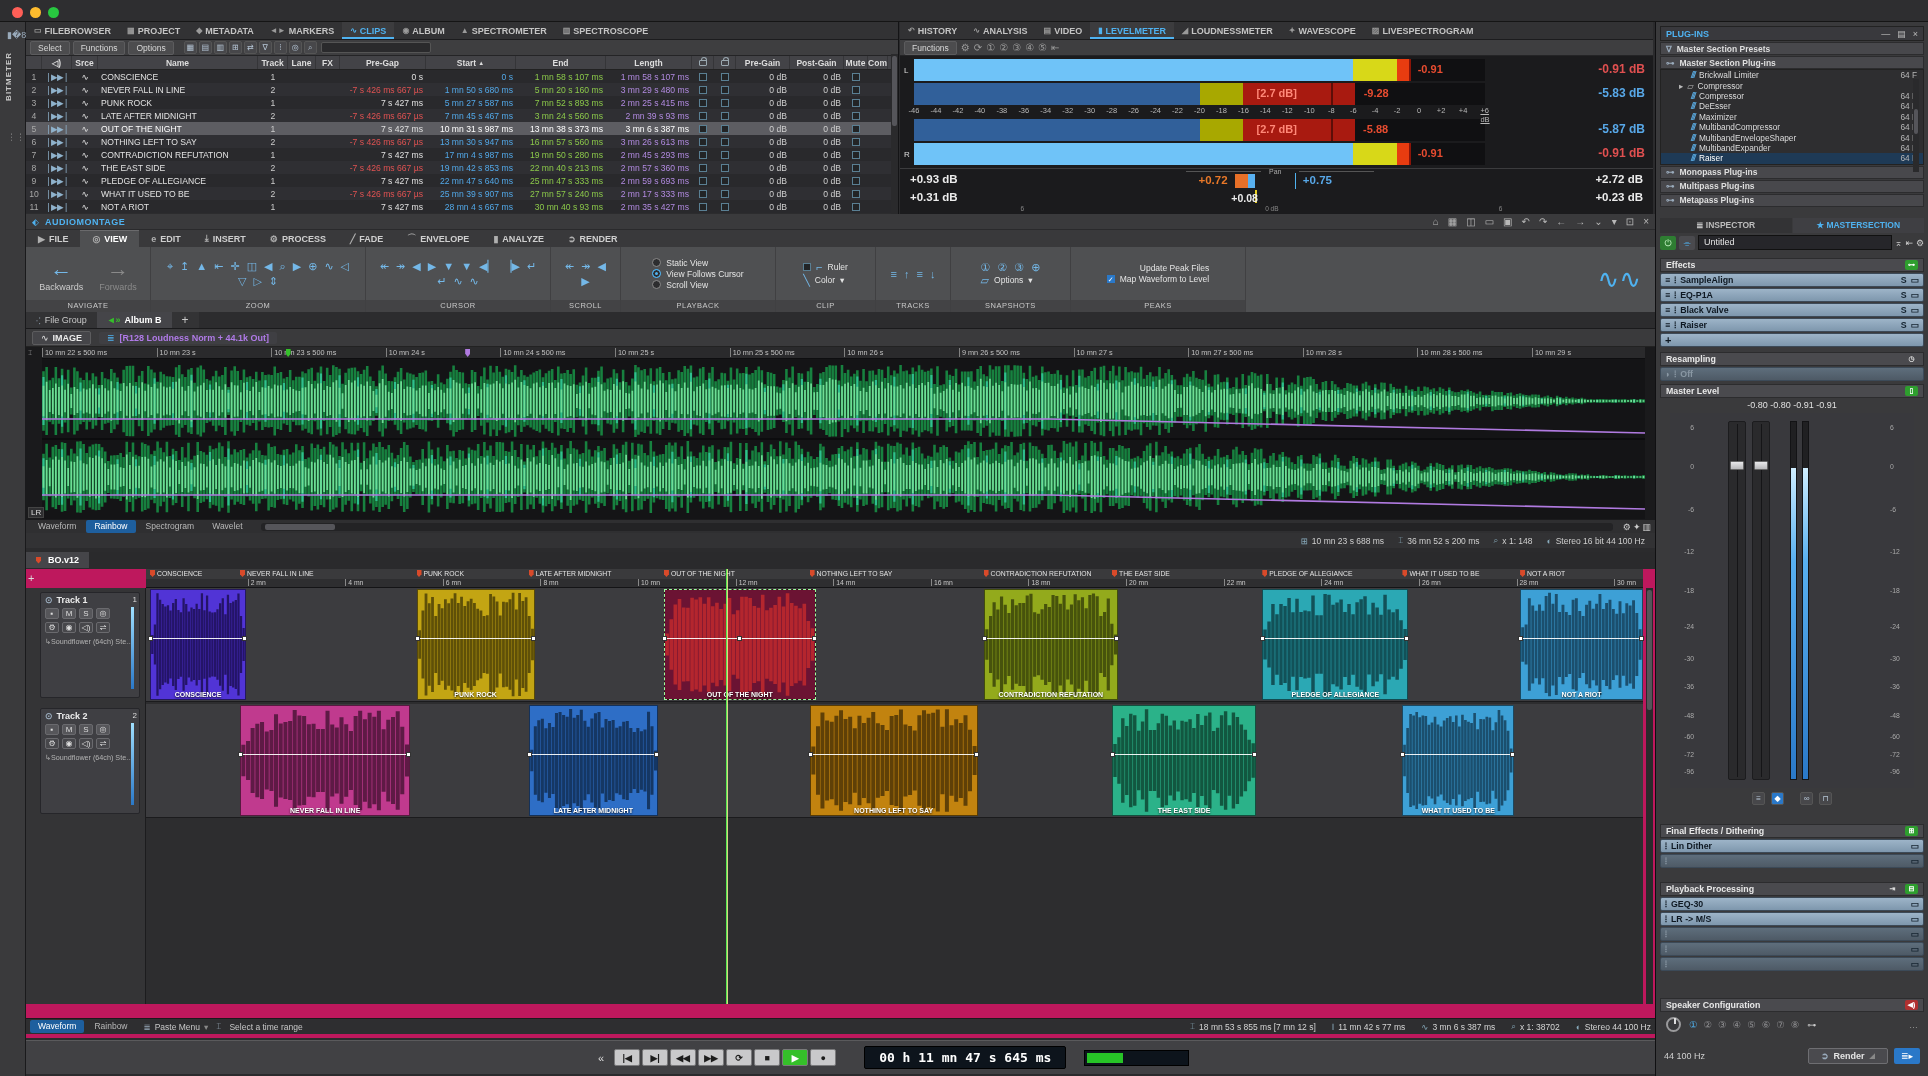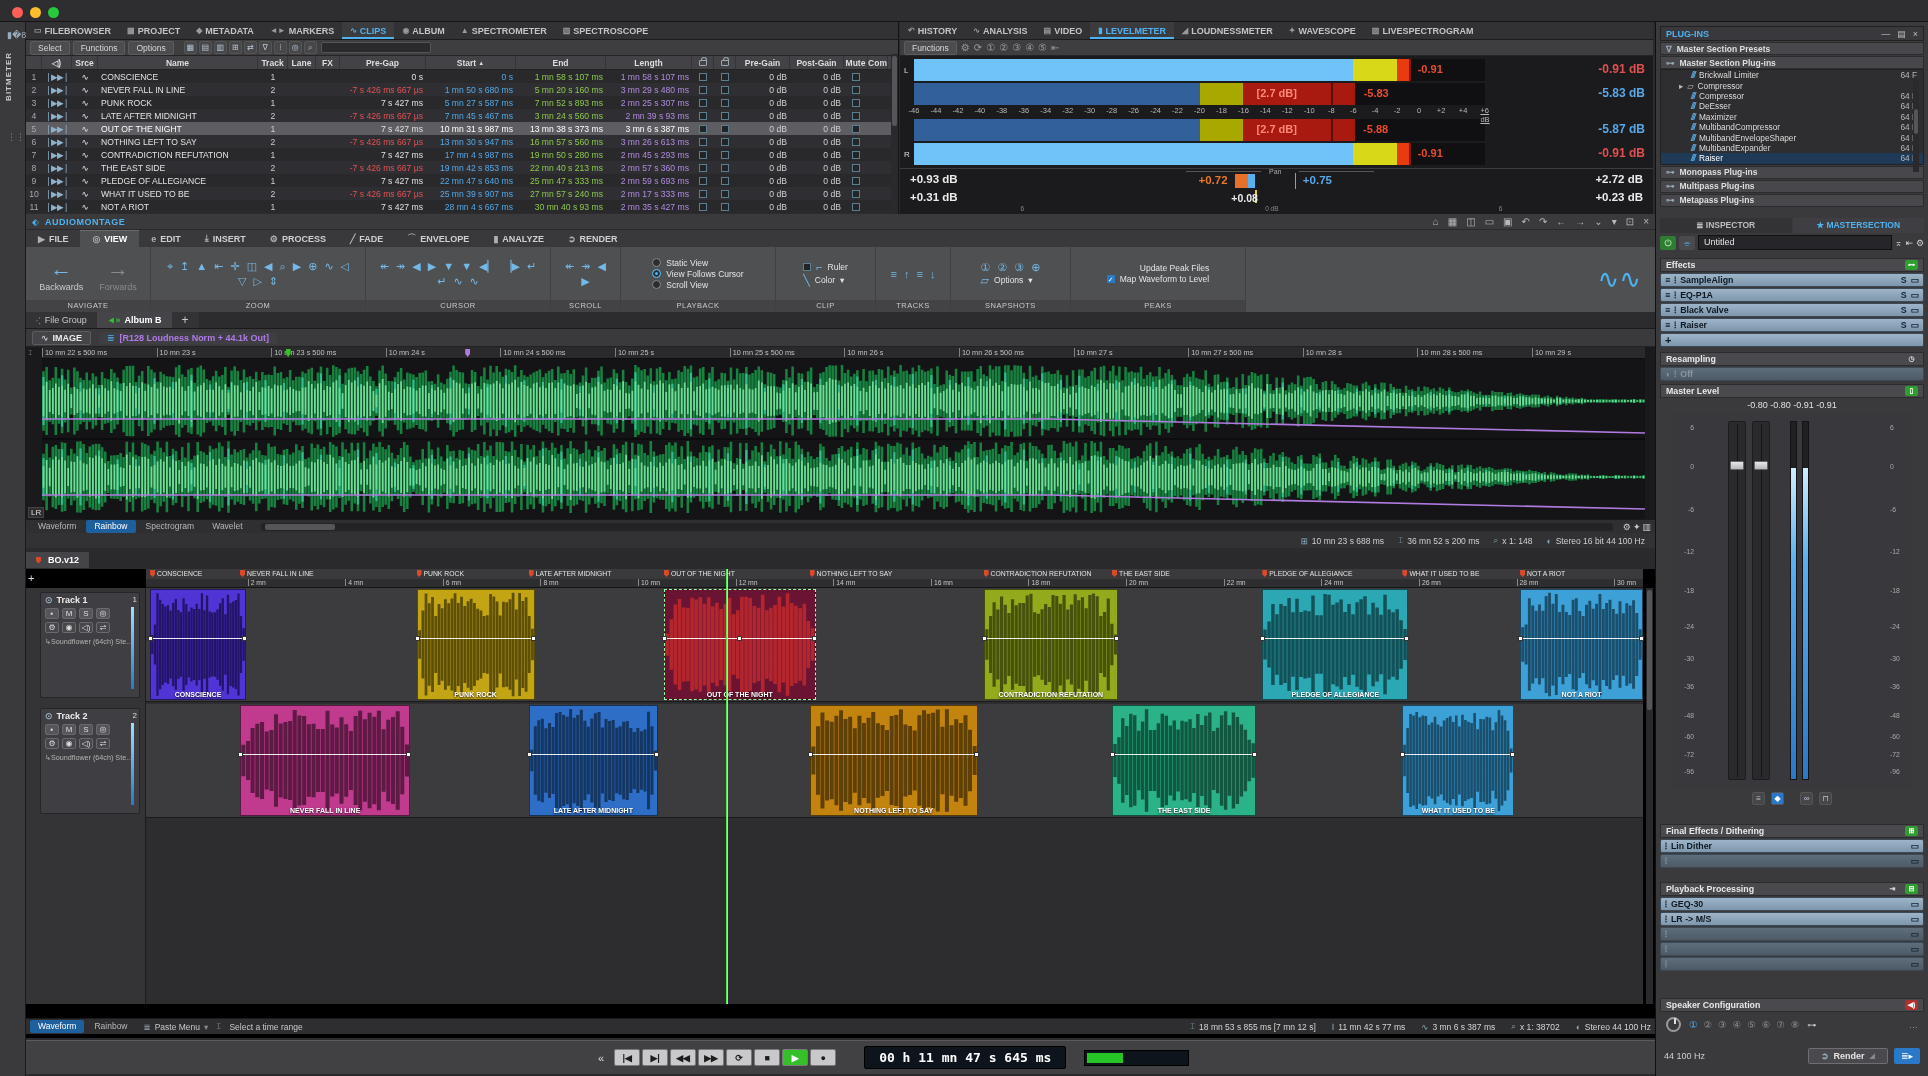--- a/index.html
+++ b/index.html
@@ -70,21 +70,21 @@
   #wave-view{position:absolute;left:26px;top:329px;width:1629px;height:219px;background:#1a1a1c;}
   #wave-head{position:absolute;left:0;top:0;width:100%;height:18px;background:#3a3a3c;border-bottom:1px solid #222;display:flex;align-items:center;gap:8px;padding:0 6px;}
   #wave-ruler{position:absolute;left:16px;top:18px;right:10px;height:12px;background:#2a2a2c;border-bottom:1px solid #0e0e10;}
   .wrl{position:absolute;top:1px;font-size:7.3px;color:#c0c0c0;border-left:1px solid #808080;padding-left:2px;white-space:nowrap;}
   #wave-area{position:absolute;left:16px;top:30px;right:10px;height:160px;background:#141416;}
   #wave-modes{position:absolute;left:0;top:190px;width:100%;height:14px;background:#2f2f31;border-top:1px solid #1a1a1c;display:flex;align-items:center;gap:2px;padding:0 4px;}
   .wmode{padding:0 8px;font-size:8.5px;color:#b8b8b8;line-height:13px;}
   .wmode.active{background:#1e5f9e;color:#fff;border-radius:2px;}
   #wave-status{position:absolute;left:0;top:204px;width:100%;height:15px;background:#323234;display:flex;align-items:center;justify-content:flex-end;gap:14px;padding:0 10px;font-size:8.5px;color:#cfcfcf;}
   
-  #montage{position:absolute;left:26px;top:552px;width:1629px;height:486px;background:#000000;}
+  #montage{position:absolute;left:26px;top:552px;width:1629px;height:486px;background:#be185d;}
   #mt-doctabs{position:absolute;left:0;top:0;width:100%;height:17px;background:#2a2a2c;display:flex;}
   #mt-markers{position:absolute;left:120px;top:17px;right:12px;height:10px;background:#3a3a3c;}
   .mk{display:inline-block;width:5px;height:7px;background:#d84a2a;clip-path:polygon(0 0,100% 0,100% 60%,50% 100%,0 60%);vertical-align:top;margin-right:2px;}
   .mname{position:absolute;top:1px;font-size:6.8px;color:#e4e4e4;white-space:nowrap;}
   #mt-ruler{position:absolute;left:120px;top:27px;right:12px;height:9px;background:#2e2e30;border-bottom:1px solid #141416;}
   .mrl{position:absolute;top:0px;font-size:6.8px;color:#c8c8c8;border-left:1px solid #888;padding-left:2px;}
   #mt-lanes{position:absolute;left:120px;top:36px;right:12px;height:416px;background:#2d2d2f;}
   .lane{position:absolute;left:0;right:0;background:#3c3c3f;border-bottom:1px solid #1b1b1d;}
   .clip{position:absolute;top:1px;bottom:1px;border:1px solid rgba(0,0,0,.55);}
   .clip.sel{outline:1px dashed #9effa0;outline-offset:-1px;}
@@ -290,21 +290,21 @@
           <span class="cc" style="width: 16px; justify-content: center; color: rgb(168, 168, 168);">3</span>
           <span class="cc playg" style="width: 30px; justify-content: center;">| ▶▶ |</span>
           <span class="cc srcg" style="width: 26px; justify-content: center; color: rgb(232, 232, 232);">∿</span>
           <span class="cc" style="width: 160px; justify-content: flex-start; color: rgb(226, 226, 226);">PUNK ROCK</span>
           <span class="cc" style="width: 30px; justify-content: center; color: rgb(204, 204, 204);">1</span>
           <span class="cc" style="width: 28px; justify-content: center;"></span>
           <span class="cc" style="width: 24px; justify-content: center;"></span>
           <span class="cc" style="width: 86px; justify-content: flex-end; color: rgb(224, 224, 224);">7 s 427 ms</span>
           <span class="cc" style="width: 90px; justify-content: flex-end; color: rgb(82, 168, 232);">5 mn 27 s 587 ms</span>
           <span class="cc" style="width: 90px; justify-content: flex-end; color: rgb(139, 200, 74);">7 mn 52 s 893 ms</span>
-          <span class="cc" style="width: 86px; justify-content: flex-end; color: rgb(177, 138, 224);">2 mn 25 s 307 ms</span>
+          <span class="cc" style="width: 86px; justify-content: flex-end; color: rgb(177, 138, 224);">2 mn 25 s 415 ms</span>
           <span class="cc" style="width: 22px; justify-content: center;">
             <span class="cbx"></span>
           </span>
           <span class="cc" style="width: 22px; justify-content: center;">
             <span class="cbx"></span>
           </span>
           <span class="cc" style="width: 54px; justify-content: flex-end; color: rgb(208, 208, 208);">0 dB</span>
           <span class="cc" style="width: 54px; justify-content: flex-end; color: rgb(208, 208, 208);">0 dB</span>
           <span class="cc" style="width: 24px; justify-content: center;">
             <span class="cbx"></span>
@@ -571,21 +571,21 @@
           <span class="mseg" style="left: 86.7115%; width: 2px; background: rgb(138, 20, 8);"></span>
           <span class="mval" style="left: 88.2115%; top: 4px; color: rgb(232, 76, 48);">-0.91</span>
         </div>
         <span class="mlabel" style="top: 6px; color: rgb(224, 80, 80);">-0.91 dB</span>
         <div class="mrow" style="top: 27px; height: 22px;">
           <span class="mseg" style="left: 0%; width: 50%; background: rgb(49, 96, 154);"></span>
           <span class="mseg" style="left: 50%; width: 7.69231%; background: rgb(168, 168, 0);"></span>
           <span class="mseg" style="left: 57.6923%; width: 19.5577%; background: rgb(168, 26, 16);"></span>
           <span class="mseg" style="left: 73.0769%; width: 2px; background: rgb(92, 14, 8);"></span>
           <span class="mval" style="left: 60%; top: 4px; color: rgb(255, 136, 120);">[2.7 dB]</span>
-          <span class="mval" style="left: 78.75%; top: 4px; color: rgb(232, 76, 48);">-5.83</span>
+          <span class="mval" style="left: 78.75%; top: 4px; color: rgb(232, 76, 48);">-9.28</span>
         </div>
         <span class="mlabel" style="top: 30px; color: rgb(88, 168, 232);">-5.83 dB</span>
         <div class="mrow" style="top: 63px; height: 22px;">
           <span class="mseg" style="left: 0%; width: 50%; background: rgb(49, 96, 154);"></span>
           <span class="mseg" style="left: 50%; width: 7.69231%; background: rgb(168, 168, 0);"></span>
           <span class="mseg" style="left: 57.6923%; width: 19.4615%; background: rgb(168, 26, 16);"></span>
           <span class="mseg" style="left: 73.0769%; width: 2px; background: rgb(92, 14, 8);"></span>
           <span class="mval" style="left: 60%; top: 4px; color: rgb(255, 136, 120);">[2.7 dB]</span>
           <span class="mval" style="left: 78.6538%; top: 4px; color: rgb(232, 76, 48);">-5.88</span>
         </div>
@@ -885,21 +885,21 @@
     <div style="position:absolute;left:2px;top:20px;font-size:7px;color:#aaa">⌶</div>
     <div id="wave-ruler">
         <span class="wrl" style="left: 0%;">10 mn 22 s 500 ms</span>
         <span class="wrl" style="left: 7.15%;">10 mn 23 s</span>
         <span class="wrl" style="left: 14.3%;">10 mn 23 s 500 ms</span>
         <span class="wrl" style="left: 21.45%;">10 mn 24 s</span>
         <span class="wrl" style="left: 28.6%;">10 mn 24 s 500 ms</span>
         <span class="wrl" style="left: 35.75%;">10 mn 25 s</span>
         <span class="wrl" style="left: 42.9%;">10 mn 25 s 500 ms</span>
         <span class="wrl" style="left: 50.05%;">10 mn 26 s</span>
-        <span class="wrl" style="left: 57.2%;">10 mn 26 s 500 ms</span>
+        <span class="wrl" style="left: 57.2%;">9 mn 26 s 500 ms</span>
         <span class="wrl" style="left: 64.35%;">10 mn 27 s</span>
         <span class="wrl" style="left: 71.5%;">10 mn 27 s 500 ms</span>
         <span class="wrl" style="left: 78.65%;">10 mn 28 s</span>
         <span class="wrl" style="left: 85.8%;">10 mn 28 s 500 ms</span>
         <span class="wrl" style="left: 92.95%;">10 mn 29 s</span>
         <span style="position: absolute; left: 15.2%; top: 2px; width: 5px; height: 8px; background: rgb(53, 192, 42); clip-path: polygon(0px 0px, 100% 0px, 100% 60%, 50% 100%, 0px 60%);"></span>
         <span style="position: absolute; left: 26.4%; top: 2px; width: 5px; height: 8px; background: rgb(176, 122, 224); clip-path: polygon(0px 0px, 100% 0px, 100% 60%, 50% 100%, 0px 60%);"></span>
       </div>
     <div id="wave-area">
         <svg viewBox="0 0 1494 160" preserveAspectRatio="none" style="width: 100%; height: 100%; display: block;">

